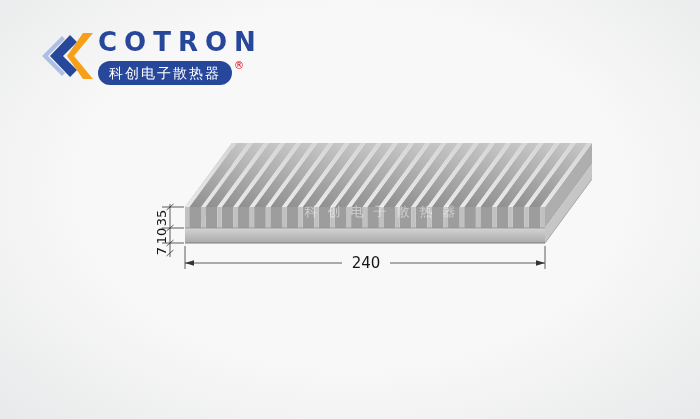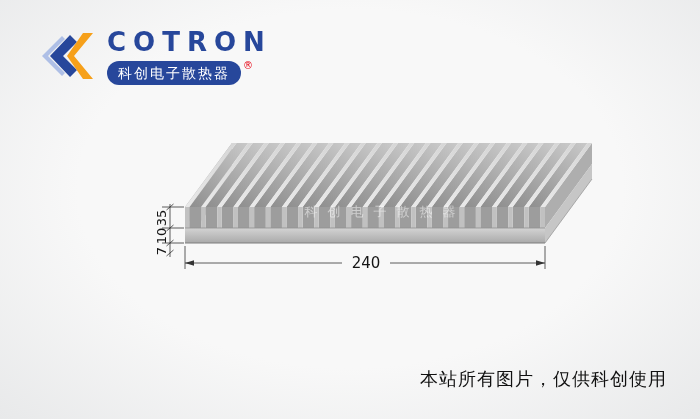--- a/index.html
+++ b/index.html
@@ -3,21 +3,21 @@
 <meta charset="utf-8">
 <style>
   * { margin:0; padding:0; box-sizing:border-box; }
   html,body { width:700px; height:419px; }
   body { font-family:"DejaVu Sans","Liberation Sans",sans-serif; }
   .canvas {
     position:relative; width:700px; height:419px; overflow:hidden;
     background: radial-gradient(ellipse at 50% 45%, #f8f8f8 55%, #e8e9ea 100%);
   }
   
-  .logo { position:absolute; left:36px; top:24px; display:flex; align-items:center; gap:9px; }
+  .logo { position:absolute; left:36px; top:24px; display:flex; align-items:center; }
   .logo-mark { width:62px; height:64px; }
   .logo-text { display:flex; flex-direction:column; }
   .brand { font-size:26px; font-weight:bold; color:#27479b; letter-spacing:7px; line-height:30px; }
   .pill-row { display:flex; align-items:flex-start; margin-top:4px; }
   .pill {
     background:#27479b; color:#fff; font-size:14px; letter-spacing:2px;
     padding:3px 11px; border-radius:12px; line-height:18px; white-space:nowrap;
   }
   .reg { color:#e60012; font-size:10px; margin-left:2px; line-height:10px; }
   
@@ -199,15 +199,14 @@
     </svg>
     <div class="logo-text">
       <div class="brand">COTRON</div>
       <div class="pill-row">
         <span class="pill">科创电子散热器</span>
         <span class="reg">®</span>
       </div>
     </div>
   </div>
 
-  <div class="footer-note">本站所有图片，仅供科创使用</div>
 
 </div>
 
 </body></html>

